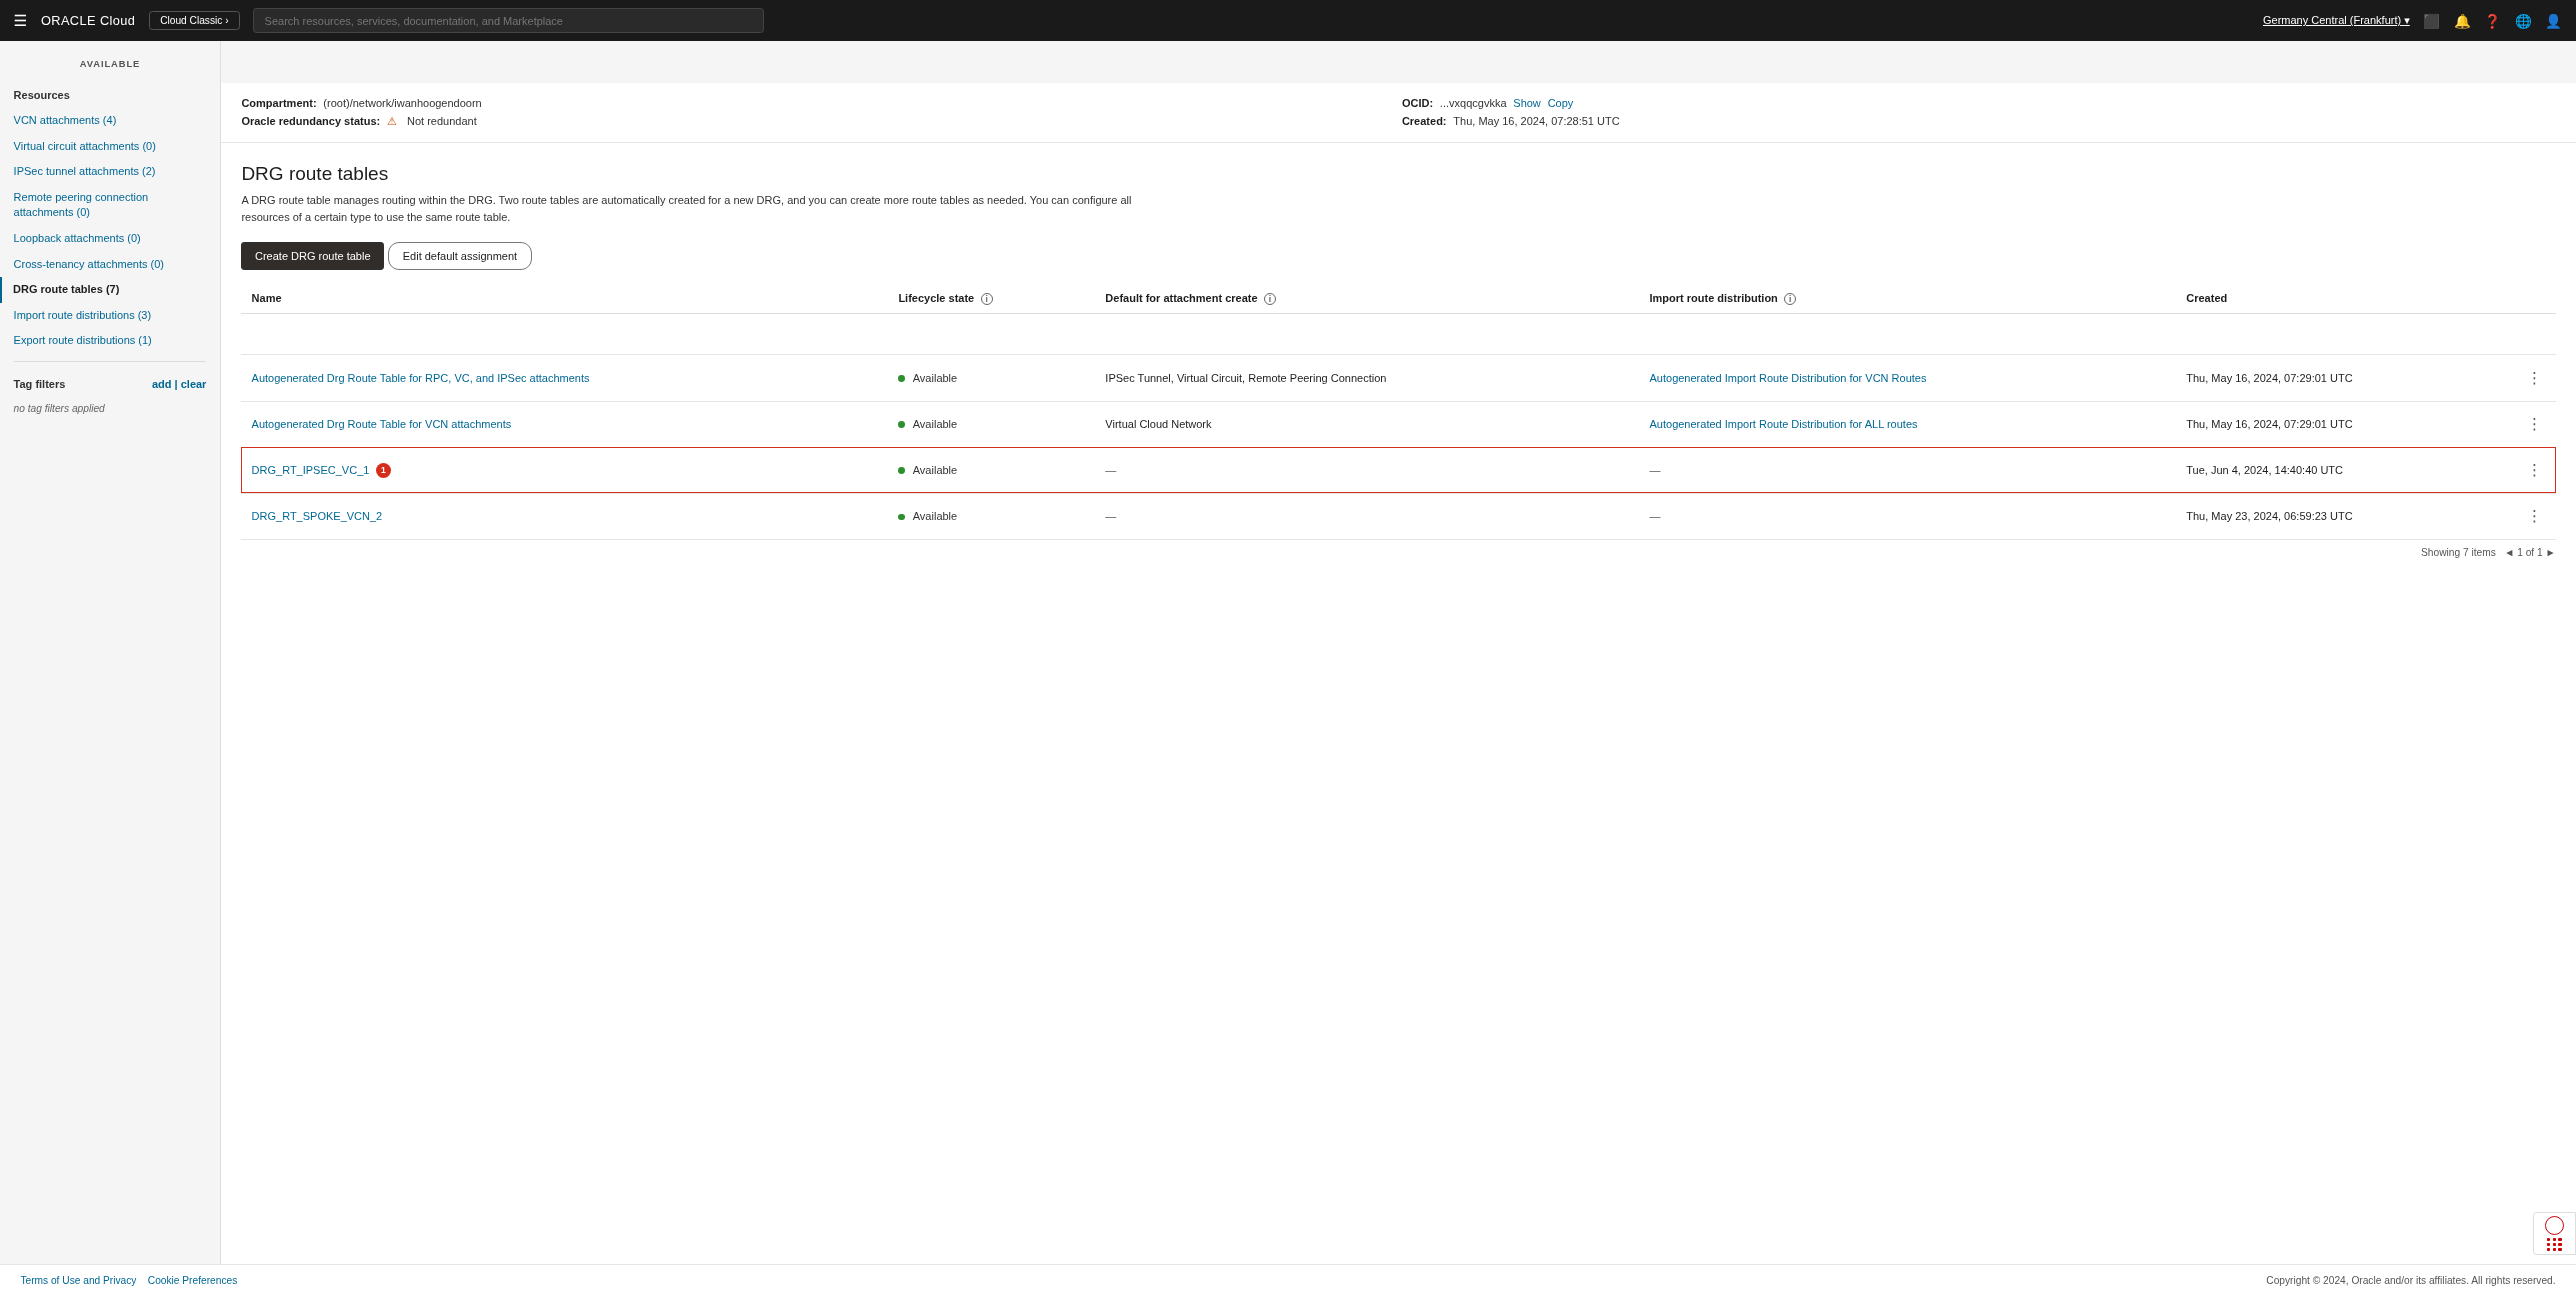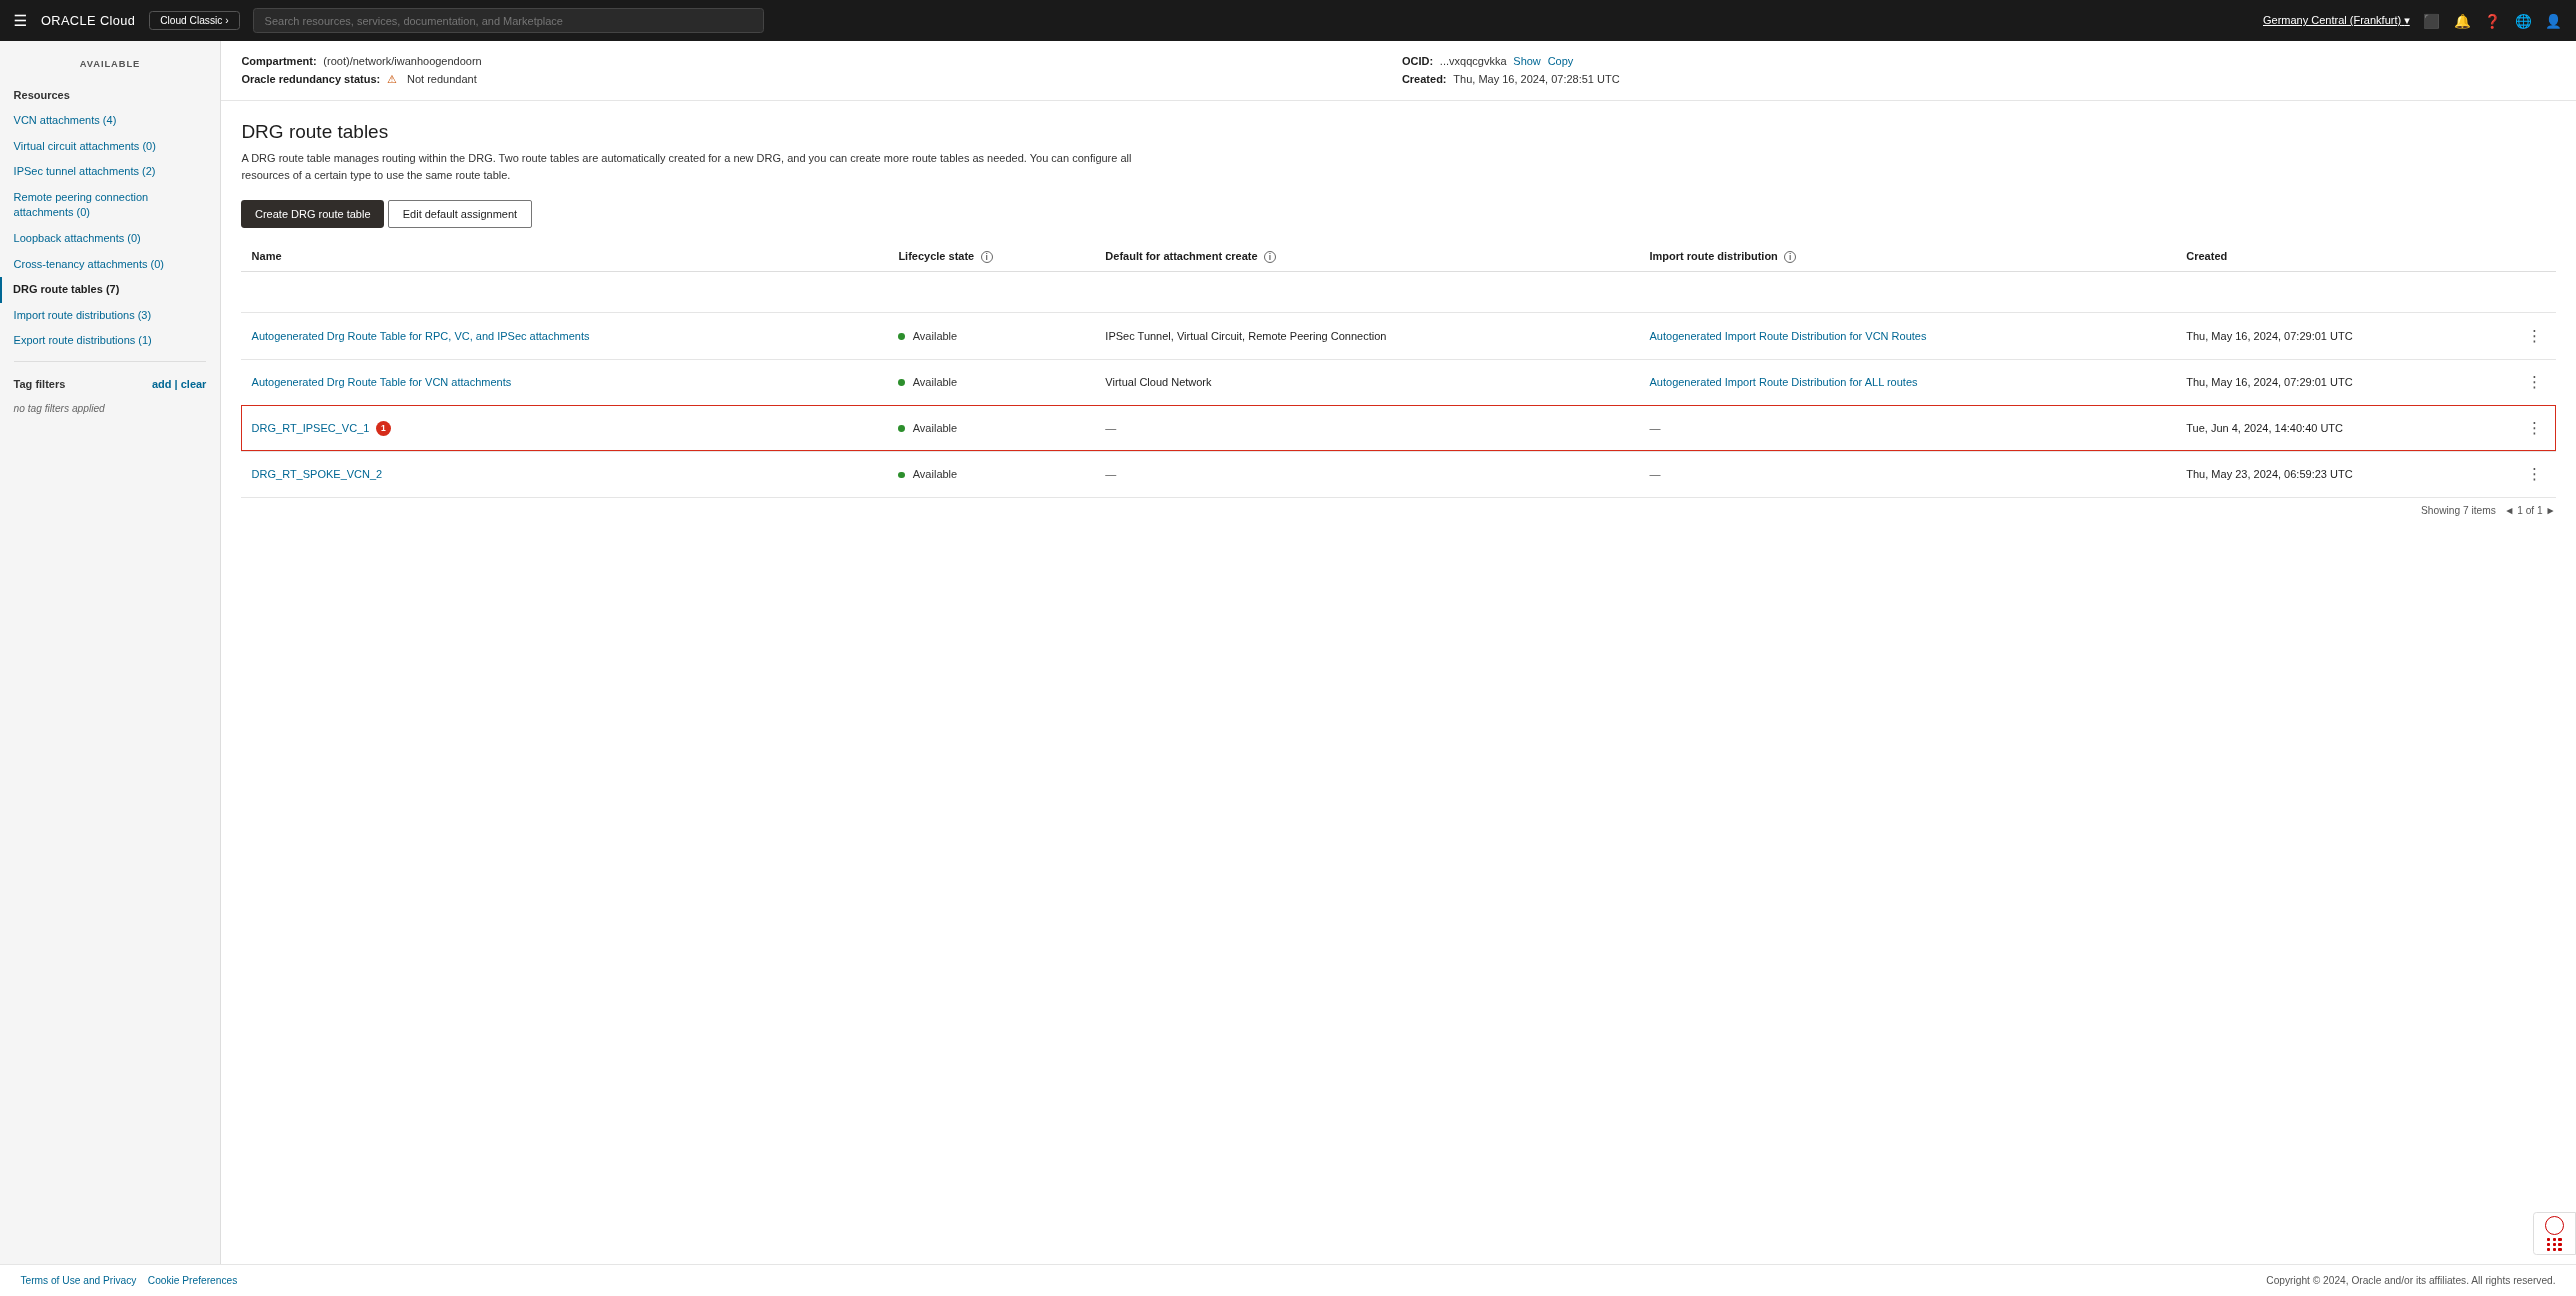--- a/index.html
+++ b/index.html
@@ -169,21 +169,21 @@
       border-radius: 3.4px;
       font-size: 11px;
       cursor: pointer;
       font-weight: 500;
     }
     .btn-secondary {
       background: #fff;
       color: #1d1d1d;
       border: 0.9px solid #767676;
       padding: 6.8px 13.6px;
-      border-radius: 2px;
+      border-radius: 11px;
       font-size: 11px;
       cursor: pointer;
     }
 
     
     .data-table {
       width: 100%;
       border-collapse: collapse;
       font-size: 11px;
     }
@@ -276,21 +276,21 @@
 
     
     .table-showing {
       font-size: 10.2px;
       color: #555;
       text-align: right;
       padding: 6.8px 0;
     }
 
     
-    .content-area { padding-bottom: 41px; }
+    .content-area { padding-bottom: 41px; margin-top: 42px; }
 
     
     .oci-helper {
       position: fixed;
       bottom: 41px;
       right: 0;
       width: 43px;
       height: 43px;
       background: #fff;
       border: 0.9px solid #ddd;

